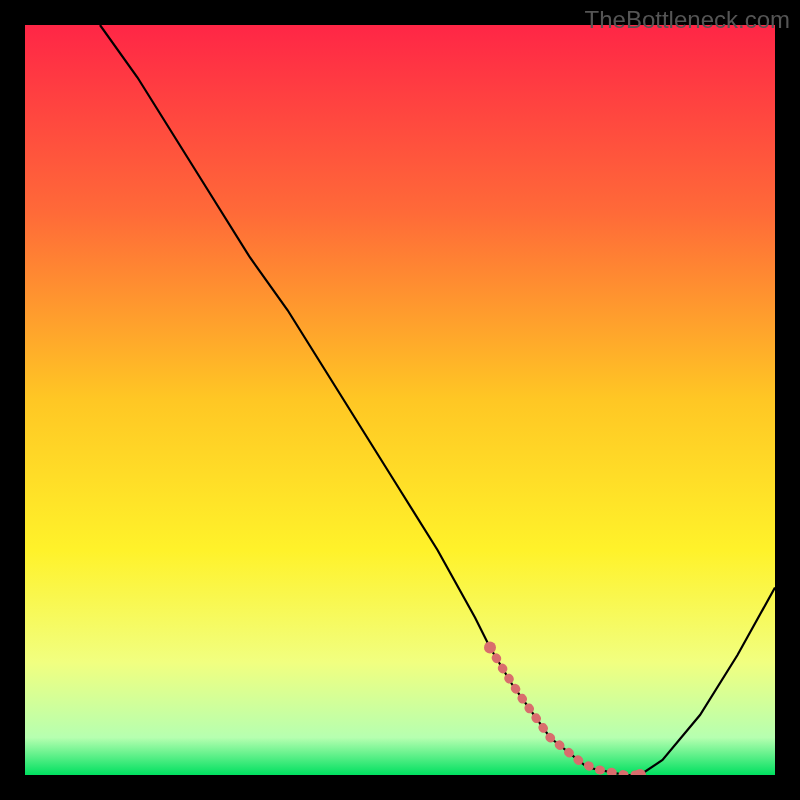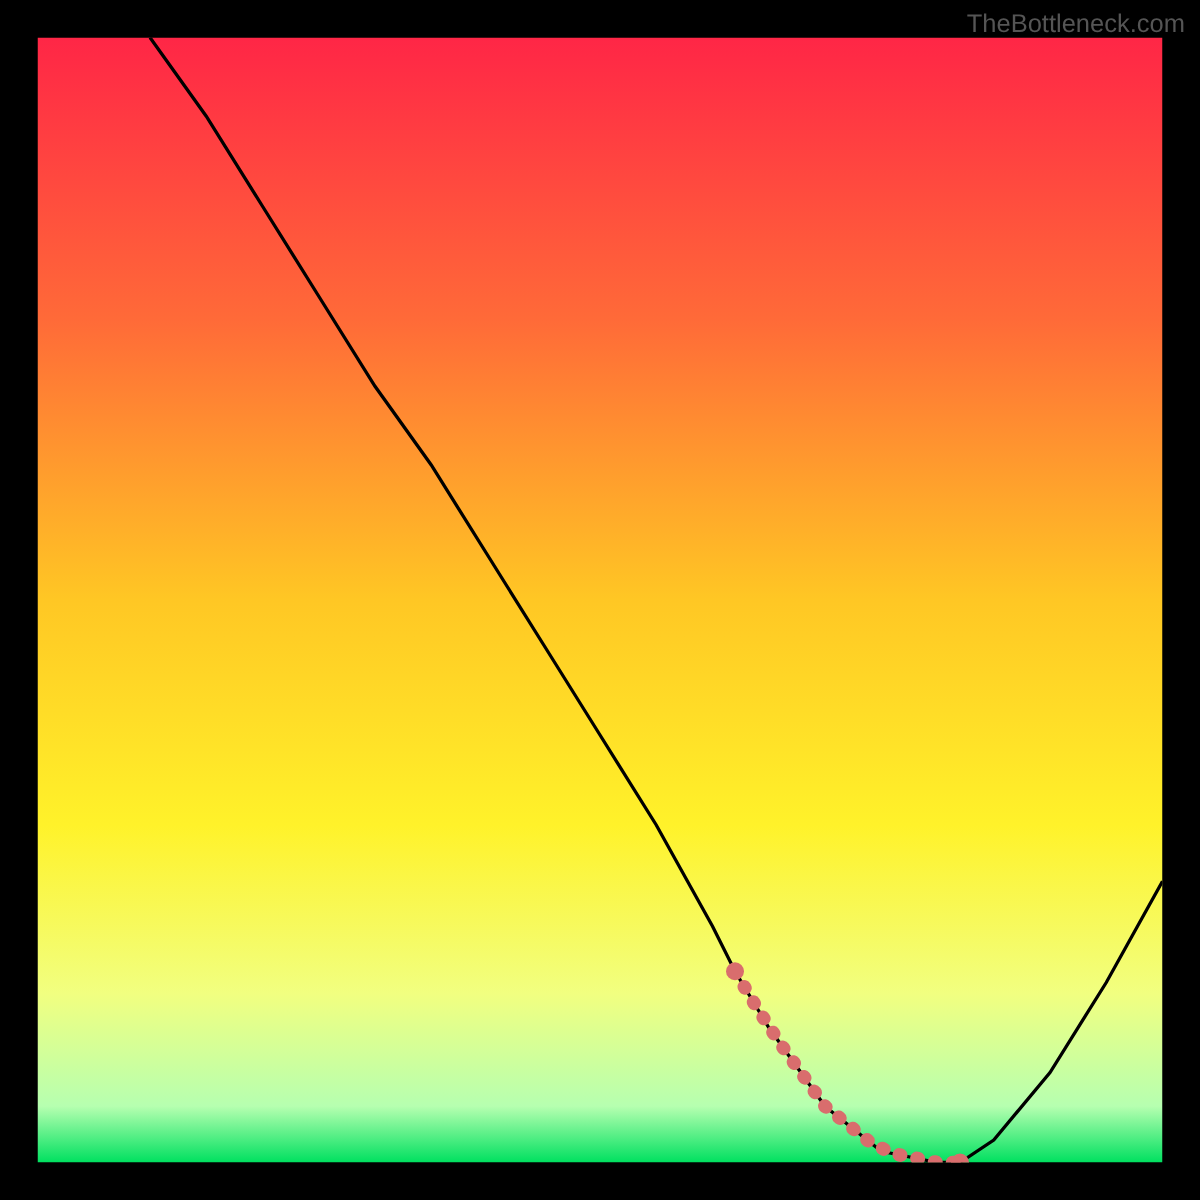--- a/index.html
+++ b/index.html
@@ -9,21 +9,21 @@
     width: 800px;
     height: 800px;
     position: relative;
     font-family: Arial, sans-serif;
   }
   .watermark {
     position: absolute;
     top: 6px;
     right: 10px;
     color: #555;
-    font-size: 17px;
+    font-size: 24px;
     font-weight: 500;
     z-index: 10;
   }
   .plot-area {
     position: absolute;
     left: 25px;
     top: 25px;
     width: 750px;
     height: 750px;
   }

